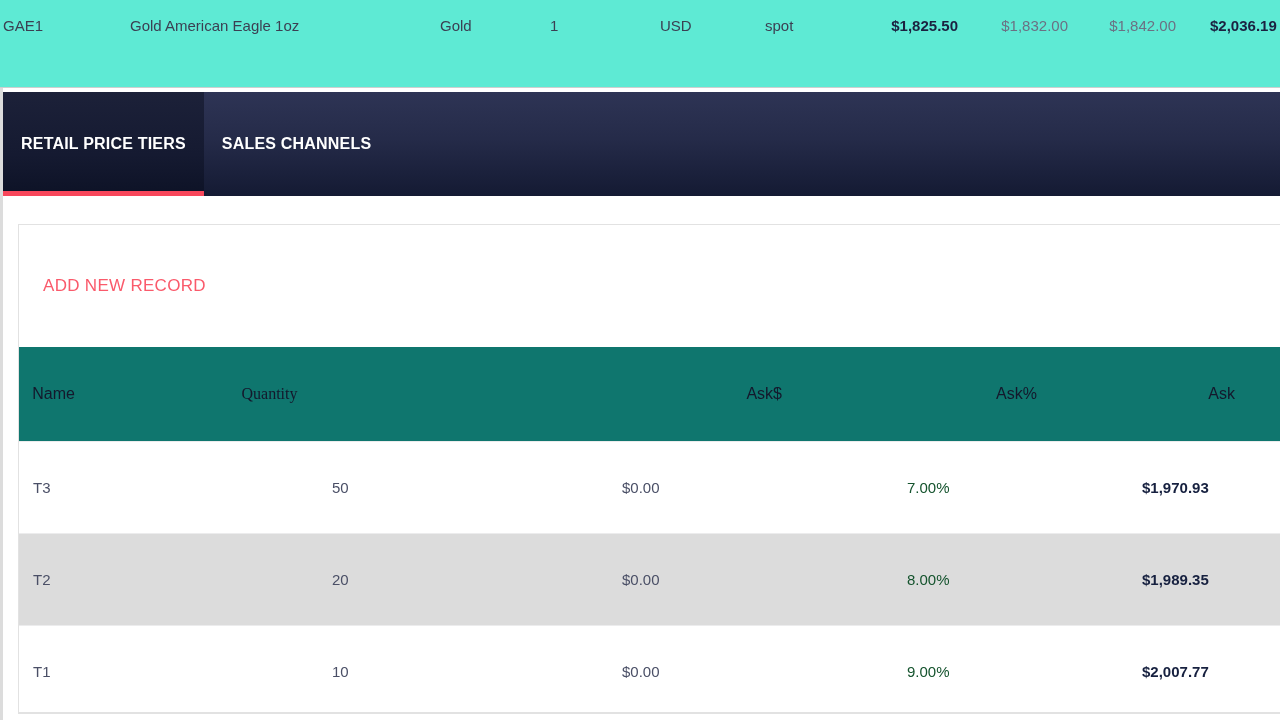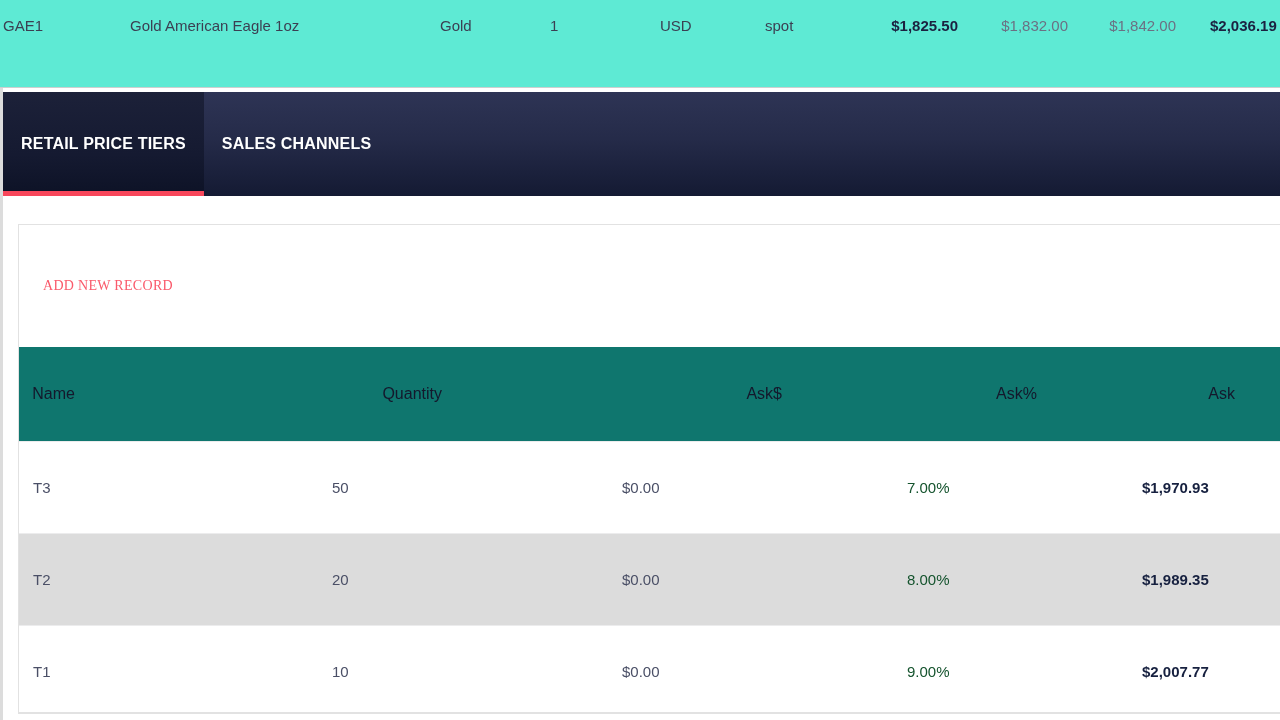--- a/index.html
+++ b/index.html
@@ -105,22 +105,22 @@
   .card-toolbar {
     height: 122px;
     display: flex;
     align-items: center;
     padding-left: 20px;
   }
   .add-record-btn {
     background: none;
     border: none;
     color: #fa5a6b;
-    font-family: Liberation Serif, serif;
-    font-size: 14px;
+    font-family: Liberation Sans, sans-serif;
+    font-size: 17px;
     letter-spacing: 0.3px;
     cursor: pointer;
     padding: 6px 4px;
   }
 
   
   .table { width: 1262px; }
 
   .trow {
     display: flex;
@@ -139,21 +139,21 @@
   .trow.body { border-top: 1px solid #ececed; }
 
   .tcell { white-space: nowrap; overflow: hidden; }
   .tcell.c-name { width: 295px; padding-left: 17px; }
   .tcell.c-qty  { width: 290px; padding-left: 18px; }
   .tcell.c-askd { width: 285px; padding-left: 18px; }
   .tcell.c-askp { width: 235px; padding-left: 18px; }
   .tcell.c-ask  { flex: 1;      padding-left: 18px; }
 
   .trow.head .tcell.c-name { text-align: right; padding: 0 22px 0 0; width: 78px; }
-  .trow.head .tcell.c-qty  { text-align: right; padding: 0 0 0 0; width: 345px; }
+  .trow.head .tcell.c-qty  { text-align: center; padding: 0 0 0 0; width: 345px; font-family: Liberation Serif, serif; }
   .trow.head .tcell.c-askd { text-align: right; width: 340px; }
   .trow.head .tcell.c-askp { text-align: right; width: 255px; }
   .trow.head .tcell.c-ask  { text-align: right; padding-right: 46px; }
 
   .trow.body .tcell.c-name { color: #4a4f66; padding-left: 14px; width: 295px; }
   .trow.body .tcell.c-qty  { color: #4a4f66; }
   .trow.body .tcell.c-askd { color: #4a4f66; }
   .trow.body .tcell.c-askp { color: #14532d; }
   .trow.body .tcell.c-ask  { color: #16203f; font-weight: bold; text-align: left;
                              padding-right: 46px; }

